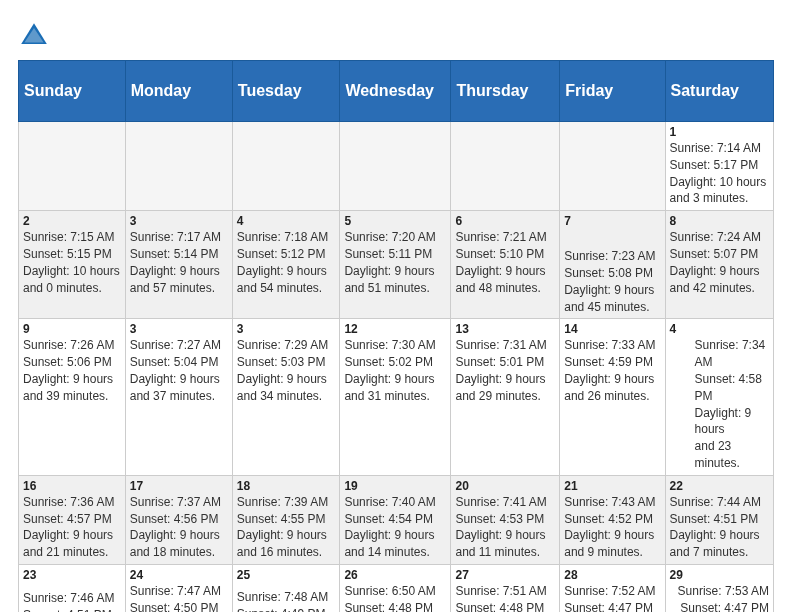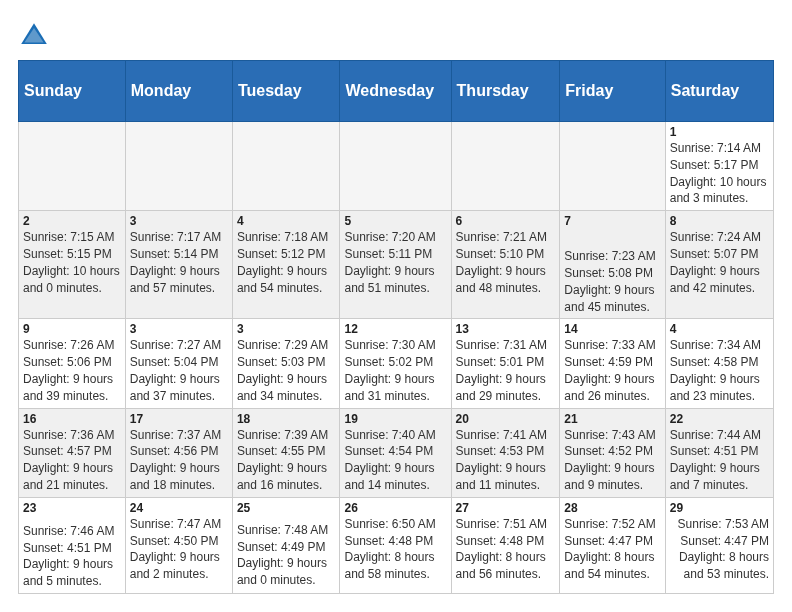--- a/index.html
+++ b/index.html
@@ -236,21 +236,21 @@
           </td>
           <td>
             <span class="day-number">14</span>
             <div class="day-info" style="white-space: pre-line;">Sunrise: 7:33 AM
 Sunset: 4:59 PM
 Daylight: 9 hours
 and 26 minutes.</div>
           </td>
           <td>
             <span class="day-number">4</span>
-            <div class="day-info" style="white-space: pre-line;">Sunrise: 7:34 AM
+            <div class="day-info" style="white-space: pre-line; margin-left: 25px;">Sunrise: 7:34 AM
 Sunset: 4:58 PM
 Daylight: 9 hours
 and 23 minutes.</div>
           </td>
         </tr>
         <tr>
           <td class="row-shade">
             <span class="day-number">16</span>
             <div class="day-info" style="white-space: pre-line;">Sunrise: 7:36 AM
 Sunset: 4:57 PM

